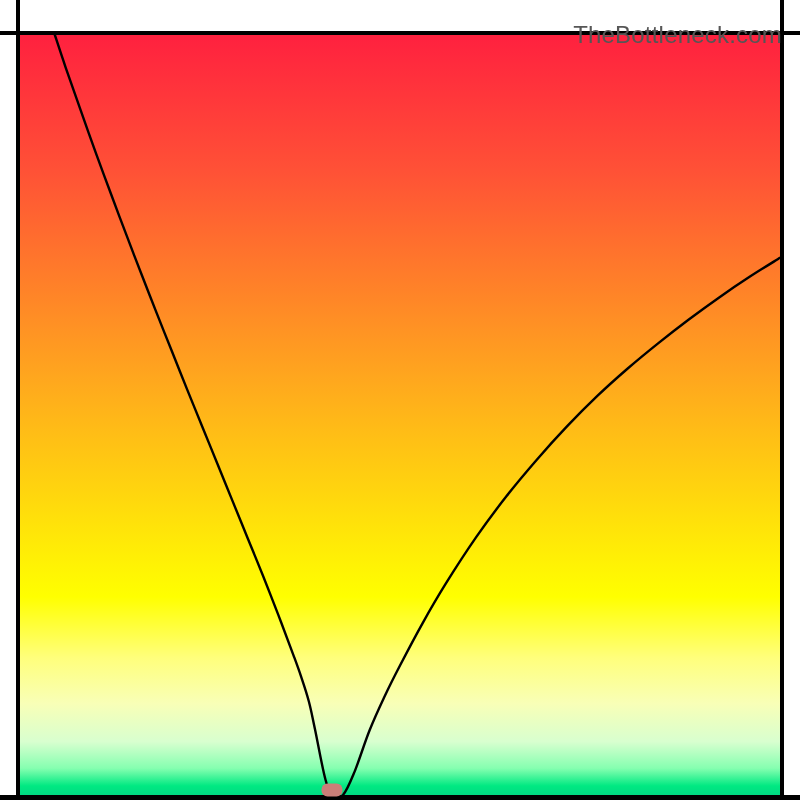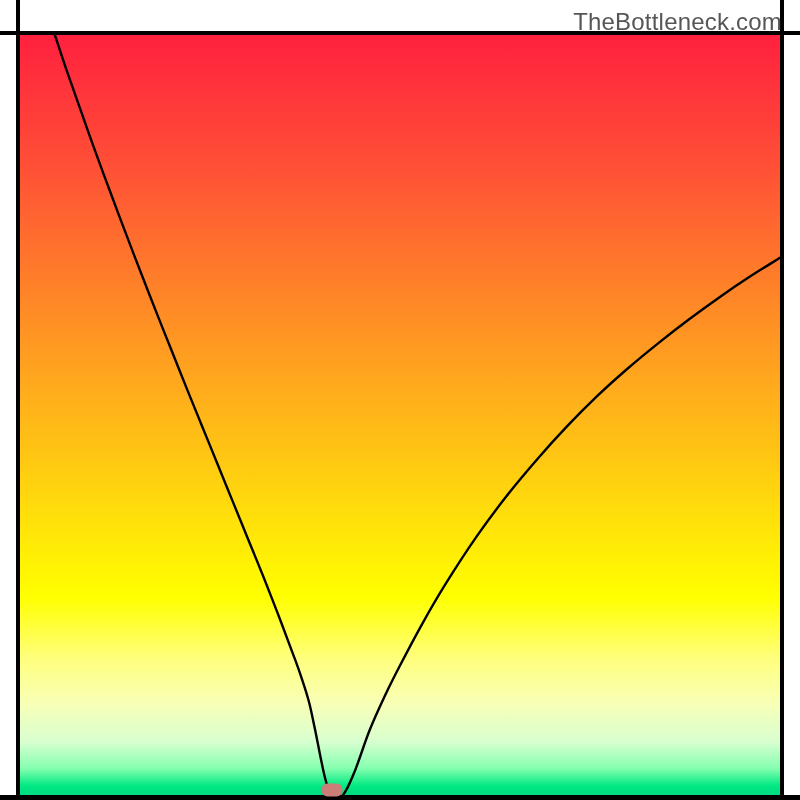--- a/index.html
+++ b/index.html
@@ -11,21 +11,21 @@
     background: #ffffff;
     font-family: Arial, Helvetica, sans-serif;
   }
   .stage {
     position: relative;
     width: 800px;
     height: 800px;
   }
   .watermark {
     position: absolute;
-    top: 8px;
+    top: 21px;
     right: 18px;
     color: #565656;
     font-size: 24px;
     font-weight: 400;
     letter-spacing: 0.2px;
     z-index: 20;
   }
   .plot {
     position: absolute;
     top: 33px;

